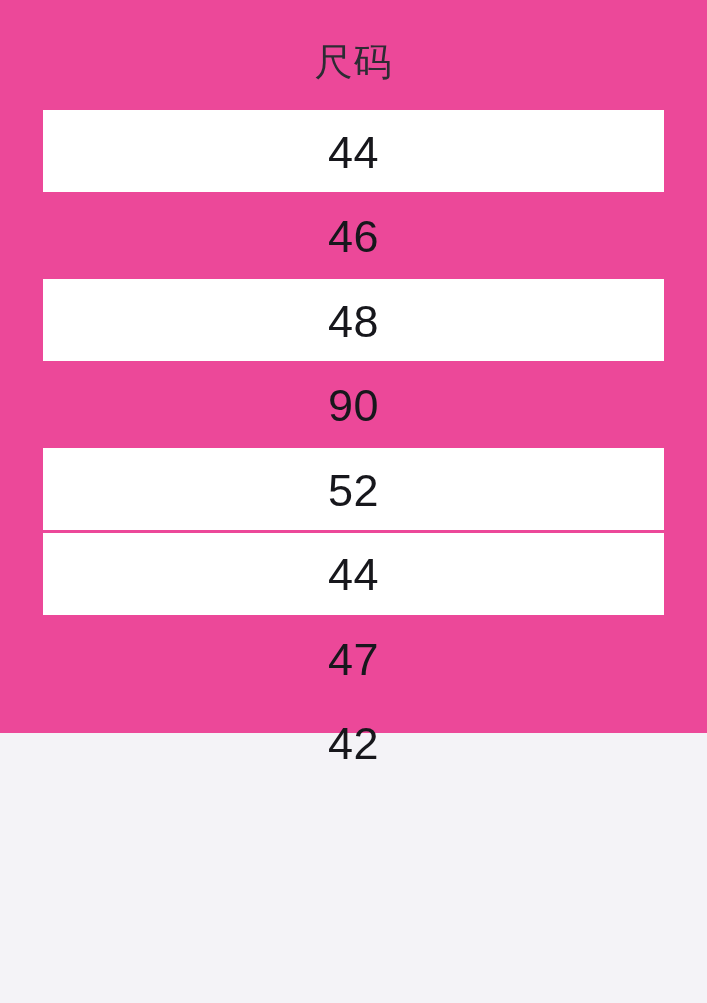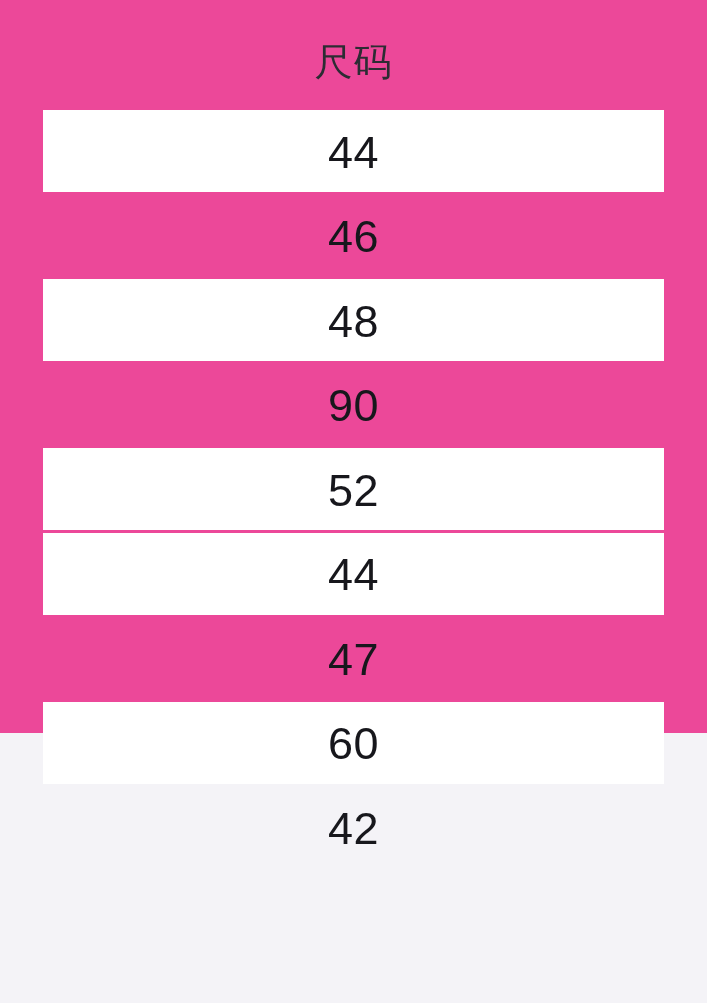--- a/index.html
+++ b/index.html
@@ -99,23 +99,19 @@
         <div class="size-value">52</div>
       </div>
       <div class="size-row odd-row">
         <div class="row-bg"></div>
         <div class="size-value">44</div>
       </div>
       <div class="size-row">
         <div class="row-bg"></div>
         <div class="size-value">47</div>
       </div>
-      <div class="size-row odd-row">
-        <div class="row-bg"></div>
-        <div class="size-value">60</div>
-      </div>
       <div class="size-row">
         <div class="row-bg"></div>
         <div class="size-value">42</div>
       </div>
     </div>
 
 </div>
 
 </body></html>

